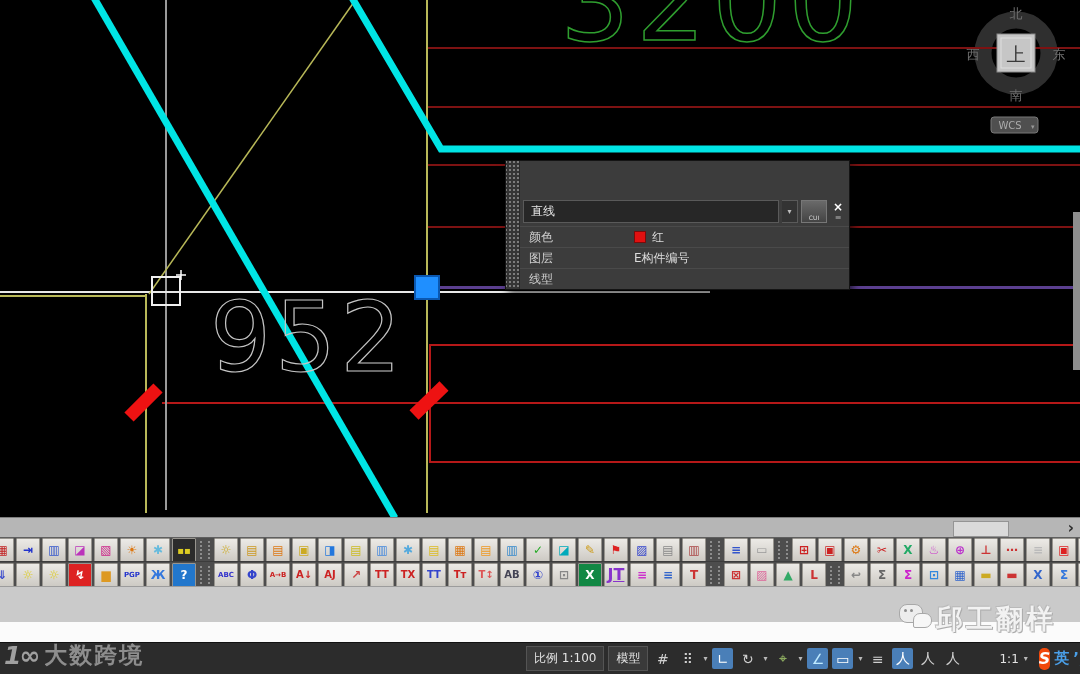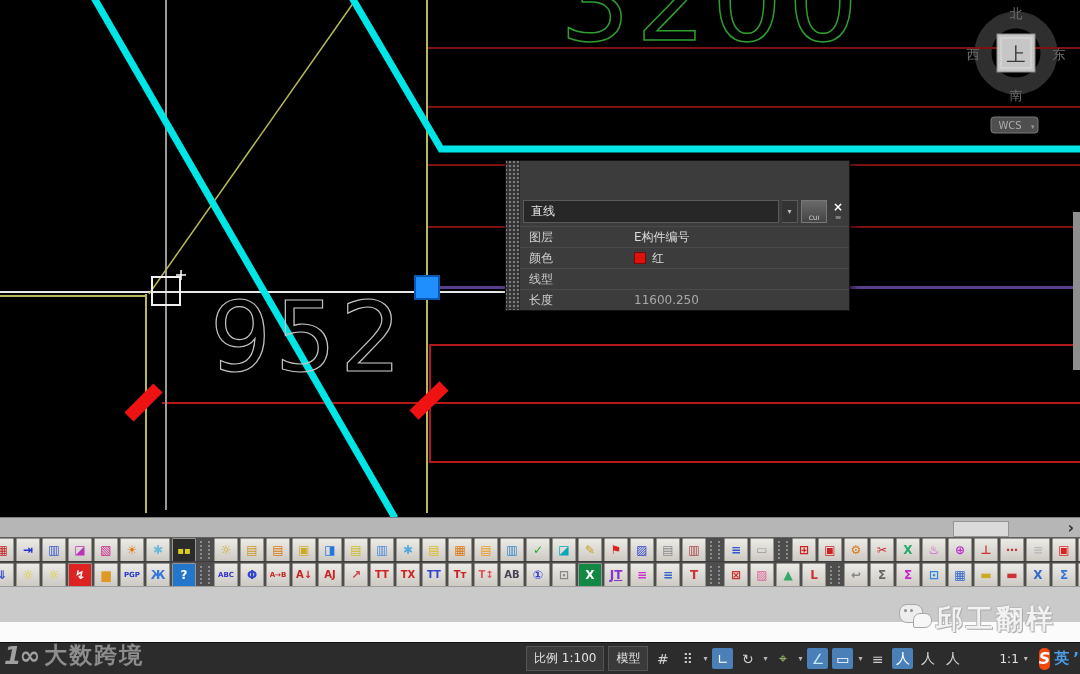--- a/index.html
+++ b/index.html
@@ -158,40 +158,34 @@
             <span>直线</span>
           </div>
           <div class="qp-caret">▾</div>
           <div class="qp-cui">CUI</div>
           <div class="qp-col">
             <div class="qp-x">×</div>
             <div class="qp-menu">≡</div>
           </div>
         </div>
         <div class="qp-row">
-          <div class="qp-lab">图层</div>
-          <div class="qp-val">
-              <span>E构件编号</span>
-            </div>
-        </div>
-        <div class="qp-row">
           <div class="qp-lab">颜色</div>
           <div class="qp-val">
             <span class="qp-swatch" style="background: rgb(224, 16, 16);"></span>
             <span>红</span>
           </div>
         </div>
         <div class="qp-row">
-          <div class="qp-lab">线型</div>
+          <div class="qp-lab">图层</div>
+          <div class="qp-val">
+              <span>E构件编号</span>
+            </div>
         </div>
         <div class="qp-row">
-          <div class="qp-lab">长度</div>
-          <div class="qp-val qp-dim">
-              <span>11600.250</span>
-            </div>
+          <div class="qp-lab">线型</div>
         </div>
       </div>
     </div>
   </div>
 
   <div class="hscroll">
     <div class="hthumb"></div>
     <div class="harrow">›</div>
   </div>
 
@@ -262,21 +256,21 @@
         <div class="tbtn" style="color: rgb(204, 68, 68);">↗</div>
         <div class="tbtn" style="color: rgb(204, 34, 34); font-size: 10px;">TT</div>
         <div class="tbtn" style="color: rgb(204, 34, 34); font-size: 10px;">TX</div>
         <div class="tbtn" style="color: rgb(51, 68, 204); font-size: 10px;">TT</div>
         <div class="tbtn" style="color: rgb(204, 34, 34); font-size: 10px; text-align: right;">Tт</div>
         <div class="tbtn" style="color: rgb(221, 85, 85); font-size: 10px;">T↕</div>
         <div class="tbtn" style="color: rgb(68, 68, 85); font-size: 10px;">AB</div>
         <div class="tbtn" style="color: rgb(51, 68, 204);">①</div>
         <div class="tbtn" style="color: rgb(136, 136, 136);">⊡</div>
         <div class="tbtn" style="color: rgb(255, 255, 255); background: rgb(17, 136, 68);">X</div>
-        <div class="tbtn" style="color: rgb(136, 51, 204); font-size: 12px; text-decoration: underline;">JT</div>
+        <div class="tbtn" style="color: rgb(136, 51, 204); font-size: 16px; text-decoration: underline;">JT</div>
         <div class="tbtn" style="color: rgb(204, 51, 204);">≡</div>
         <div class="tbtn" style="color: rgb(51, 102, 204);">≡</div>
         <div class="tbtn" style="color: rgb(204, 51, 51);">T</div>
         <div class="tsep"></div>
         <div class="tbtn" style="color: rgb(204, 51, 51);">⊠</div>
         <div class="tbtn" style="color: rgb(221, 102, 153);">▨</div>
         <div class="tbtn" style="color: rgb(51, 170, 102);">▲</div>
         <div class="tbtn" style="color: rgb(204, 51, 51);">L</div>
         <div class="tsep"></div>
         <div class="tbtn" style="color: rgb(136, 136, 136);">↩</div>

